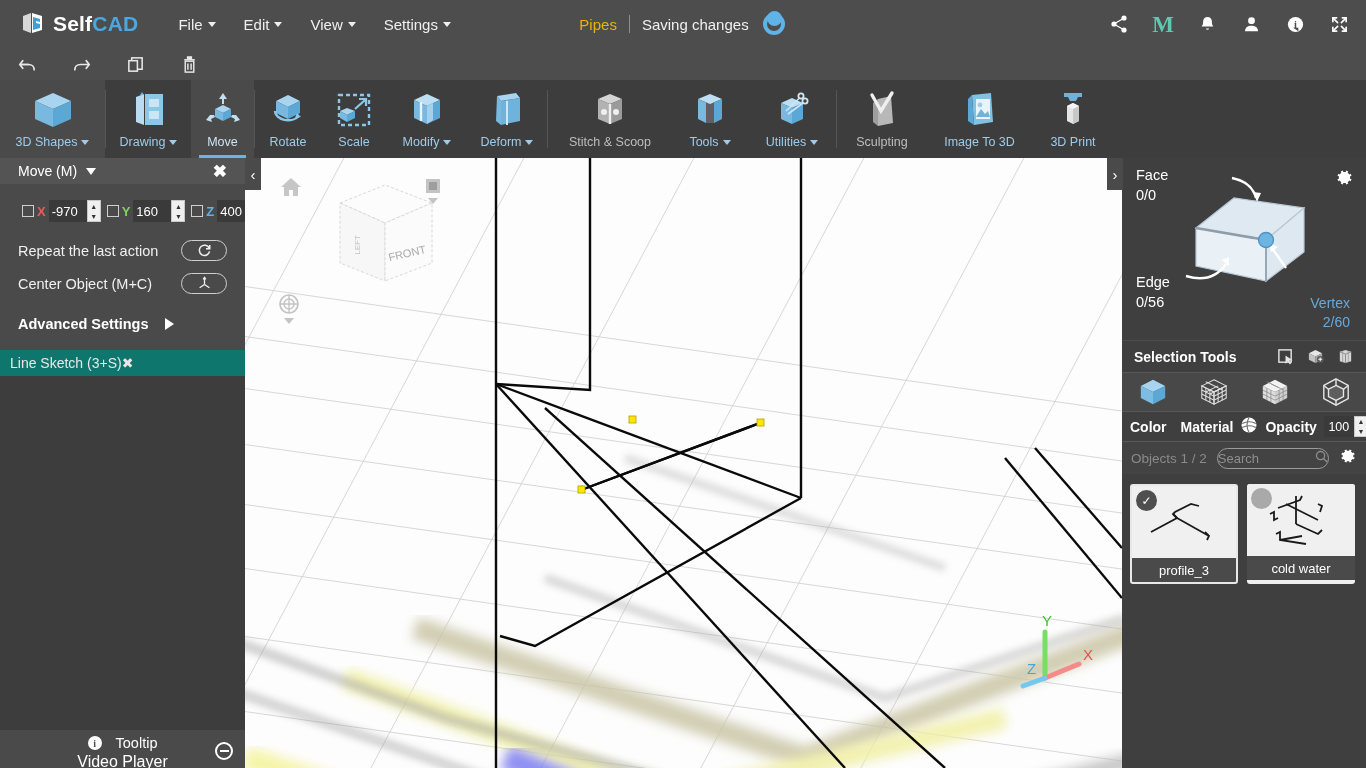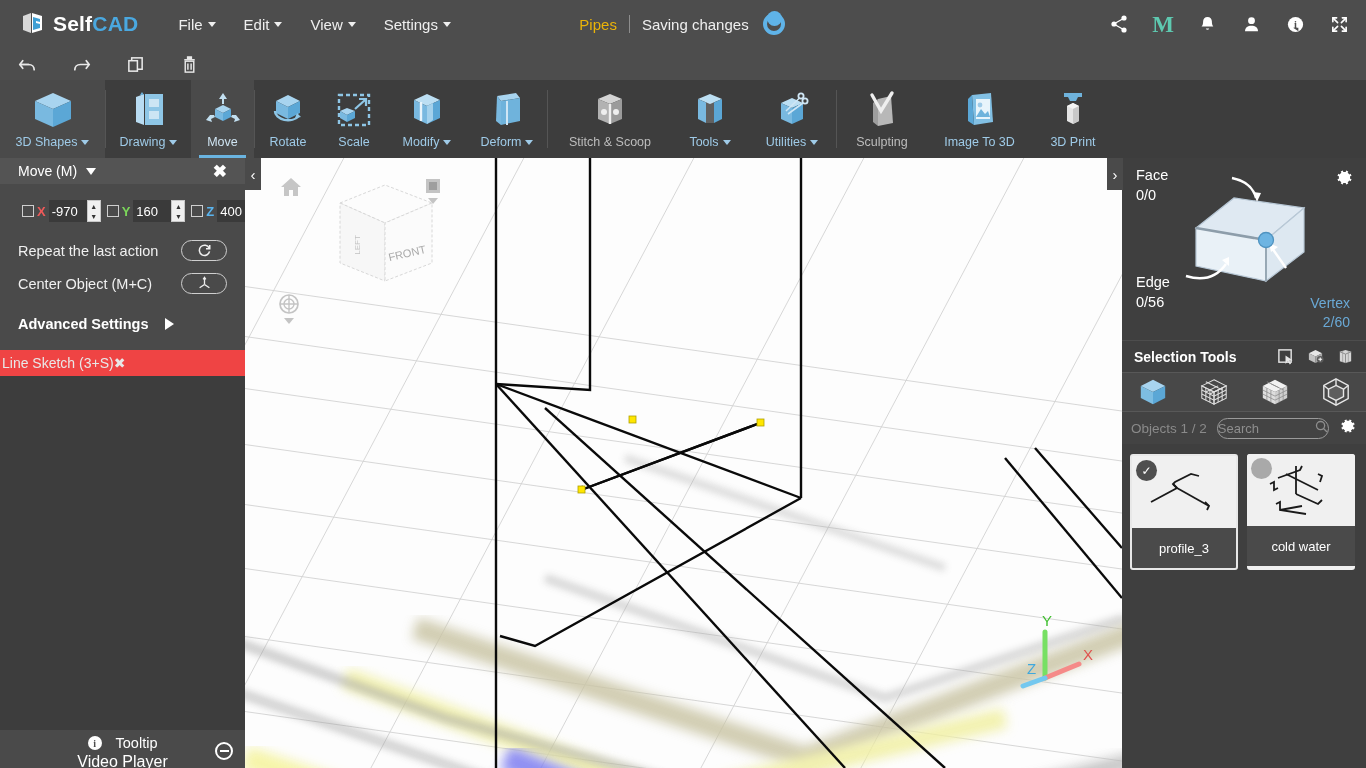--- a/index.html
+++ b/index.html
@@ -98,22 +98,22 @@
   .prow { display:flex; align-items:center; padding:0 18px; margin-top:18px; }
   .prow .plbl { font-size:14.5px; color:#f0f0f0; }
   .pillbtn {
     margin-left:auto; width:46px; height:21px; border:1px solid #cfcfcf; border-radius:11px;
     display:flex; align-items:center; justify-content:center; cursor:pointer; color:#efefef;
   }
   .advrow { display:flex; align-items:center; padding:0 18px; margin-top:22px; }
   .advrow .alabel { font-size:14.5px; font-weight:bold; color:#fff; }
   .advrow .atri { width:0;height:0;border-top:6px solid transparent;border-bottom:6px solid transparent;border-left:9px solid #fff; margin-left:16px; cursor:pointer;}
   .sec-title {
-    position:absolute; left:0; top:192px; width:245px; height:26px; background:#ef4444;
-    display:flex; align-items:center; padding:0 2px; font-size:14px;
+    position:absolute; left:0; top:192px; width:245px; height:26px; background:#0f766e;
+    display:flex; align-items:center; padding:0 10px; font-size:14px;
   }
   .left-blank { position:absolute; left:0; top:218px; width:245px; height:354px; background:#3d3d3d; }
 
   
   .tooltip-hdr {
     position:absolute; left:0; top:572px; width:245px; height:46px; background:#4a4a4a;
     display:flex; flex-direction:column; align-items:center; justify-content:center;
   }
   .tt-l1 { display:flex; align-items:center; gap:7px; font-size:14.5px; color:#fff; }
   .tt-l2 { font-size:16px; color:#fff; margin-top:2px; }
@@ -157,21 +157,21 @@
   .objbar { height:32px; background:#434343; display:flex; align-items:center; padding:0 9px; gap:10px; }
   .objbar .ocount { font-size:13.5px; color:#8a8a8a; }
   .searchbox {
     flex:1; height:21px; border:1px solid #9a9a9a; border-radius:11px; display:flex; align-items:center;
     padding:0 0; color:#8e8e8e; font-size:13px;
   }
   .searchbox .sicon { margin-left:auto; }
   .objgrid { padding:10px 8px; display:flex; gap:9px; }
   .objcard { width:108px; background:#f0f0f0; border-radius:3px; overflow:hidden; position:relative; cursor:pointer; }
   .objcard .thumb { height:72px; background:#f0f0f0; display:flex; align-items:center; justify-content:center; }
-  .objcard .cname { height:40px; background:#4a4a4a; color:#fff; font-size:13px; display:flex; align-items:center; justify-content:center; }
+  .objcard .cname { height:24px; background:#4a4a4a; color:#fff; font-size:13px; display:flex; align-items:center; justify-content:center; }
   .objcard.sel { border:2px solid #e8e8e8; }
   .chk { position:absolute; left:4px; top:4px; width:21px;height:21px;border-radius:50%; background:#4f4f4f; display:flex;align-items:center;justify-content:center; color:#fff; font-size:12px;}
   .chk.off { background:#a9a9a9; }
 </style>
 </head>
 <body>
 
 <div class="app">
 
   <div class="header">
@@ -784,20 +784,41 @@
       </span>
       <span>
         <svg width="30" height="30" viewBox="0 0 32 32" fill="none" stroke="#e6e6e6" stroke-width="1.5">
           <path d="M16 2 L29 9 L29 23 L16 30 L3 23 L3 9 Z"></path>
             <path d="M16 9 L24 13 L24 21 L16 25 L8 21 L8 13 Z" fill="#ffffff" fill-opacity=".12"></path>
             <path d="M16 2 L16 9M3 9 L8 13M29 9 L24 13M16 30 L16 25"></path>
         </svg>
       </span>
     </div>
 
+    <div class="matbar">
+      <span class="lbl">Color</span>
+      <span class="swatch"></span>
+      <span class="lbl">Material</span>
+      <span>
+        <svg width="18" height="18" viewBox="0 0 18 18">
+            <circle cx="9" cy="9" r="7.5" fill="#fff"></circle>
+            <path d="M2.2 7.5 Q9 4 15.8 7.5" stroke="#6f6f6f" stroke-width="1.1" fill="none"></path>
+            <path d="M2.2 11.5 Q9 8 15.8 11.5" stroke="#6f6f6f" stroke-width="1.1" fill="none"></path>
+            <path d="M9 1.5 Q5 9 9 16.5" stroke="#6f6f6f" stroke-width="1.1" fill="none"></path>
+          </svg>
+      </span>
+      <span class="lbl">Opacity</span>
+      <span class="opbox">
+        <input value="100" style="">
+        <span class="spin">
+            <div>▲</div>
+            <div>▼</div>
+          </span>
+      </span>
+    </div>
 
     <div class="objbar">
       <span class="ocount">Objects 1 / 2</span>
       <span class="searchbox">
         <span>Search</span>
         <span class="sicon">
           <svg width="13" height="13" viewBox="0 0 14 14" fill="none" stroke="#8e8e8e" stroke-width="1.4">
               <circle cx="6" cy="6" r="4.4"></circle>
               <path d="M9.4 9.4 L13 13"></path>
             </svg>

